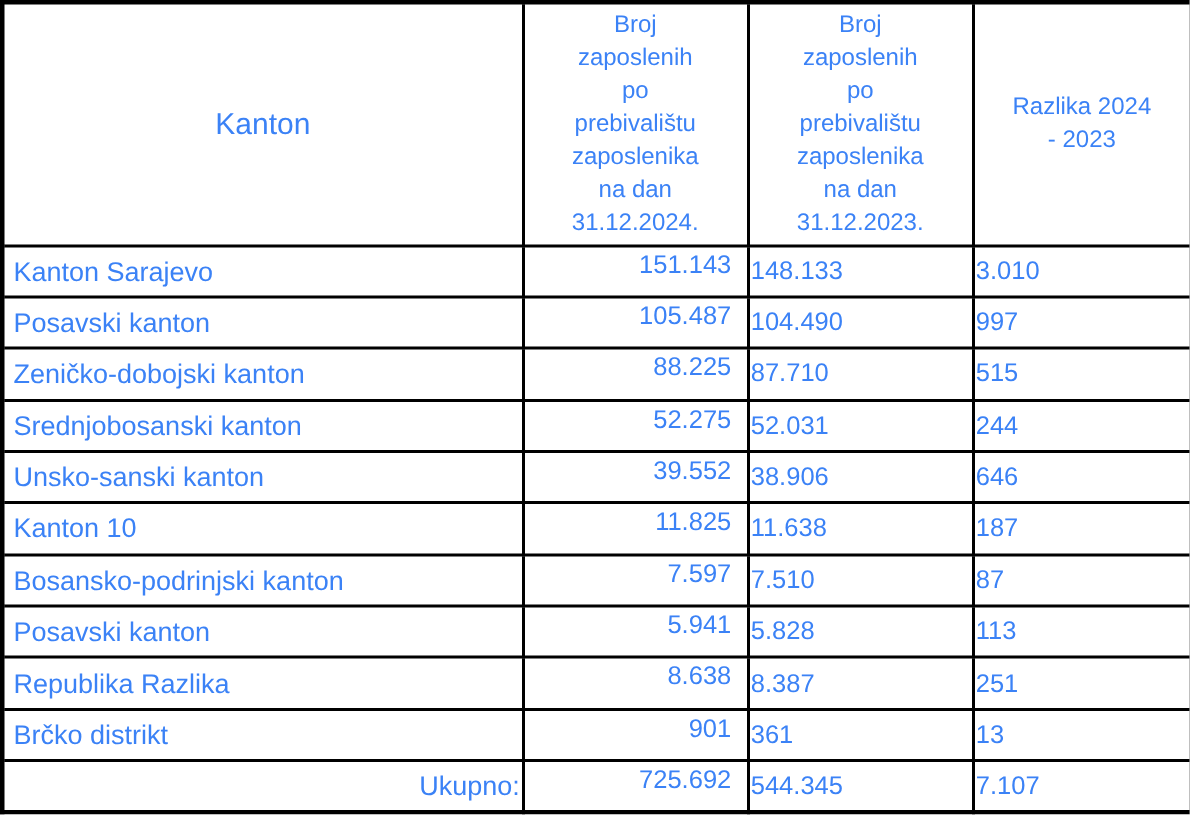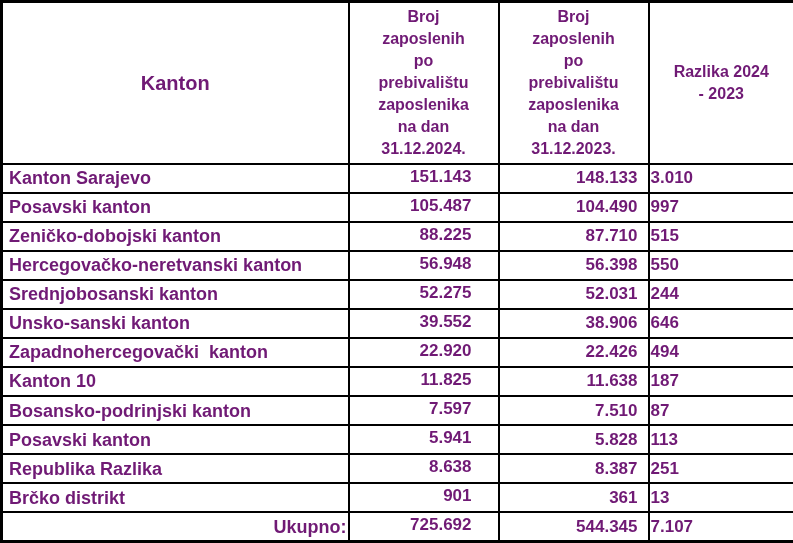--- a/index.html
+++ b/index.html
@@ -22,22 +22,22 @@
     background: #ffffff;
     color: #000000;
   }
   col.c-kanton  { width: 347px; }
   col.c-2024    { width: 150px; }
   col.c-2023    { width: 150px; }
   col.c-razlika { width: 146px; }
 
   th, td {
     border: 2px solid #000000;
-    font-weight: bold;
-    color: #701a75;
+    font-weight: normal;
+    color: #3b82f6;
     overflow: hidden;
   }
   thead tr { height: 162px; }
   thead th {
     font-size: 16px;
     line-height: 22px;
     text-align: center;
     vertical-align: middle;
     white-space: pre-line;
     padding: 0 2px;
@@ -51,24 +51,24 @@
     text-align: left;
     vertical-align: middle;
     padding-left: 6px;
     white-space: pre-wrap;
     font-size: 18px;
   }
   td.num2024 {
     text-align: right;
     vertical-align: top;
     padding-top: 2px;
-    padding-right: 26px;
+    padding-right: 10px;
   }
   td.num2023 {
-    text-align: right;
+    text-align: left;
     vertical-align: middle;
     padding-right: 10px;
   }
   td.razlika {
     text-align: left;
     vertical-align: middle;
   }
   tr.total td.kanton {
     text-align: right;
     padding-left: 0;
@@ -118,42 +118,30 @@
       <td class="num2023">104.490</td>
       <td class="razlika">997</td>
     </tr>
     <tr>
       <td class="kanton">Zeničko-dobojski kanton</td>
       <td class="num2024">88.225</td>
       <td class="num2023">87.710</td>
       <td class="razlika">515</td>
     </tr>
     <tr>
-      <td class="kanton">Hercegovačko-neretvanski kanton</td>
-      <td class="num2024">56.948</td>
-      <td class="num2023">56.398</td>
-      <td class="razlika">550</td>
-    </tr>
-    <tr>
       <td class="kanton">Srednjobosanski kanton</td>
       <td class="num2024">52.275</td>
       <td class="num2023">52.031</td>
       <td class="razlika">244</td>
     </tr>
     <tr>
       <td class="kanton">Unsko-sanski kanton</td>
       <td class="num2024">39.552</td>
       <td class="num2023">38.906</td>
       <td class="razlika">646</td>
-    </tr>
-    <tr>
-      <td class="kanton">Zapadnohercegovački  kanton</td>
-      <td class="num2024">22.920</td>
-      <td class="num2023">22.426</td>
-      <td class="razlika">494</td>
     </tr>
     <tr>
       <td class="kanton">Kanton 10</td>
       <td class="num2024">11.825</td>
       <td class="num2023">11.638</td>
       <td class="razlika">187</td>
     </tr>
     <tr>
       <td class="kanton">Bosansko-podrinjski kanton</td>
       <td class="num2024">7.597</td>

